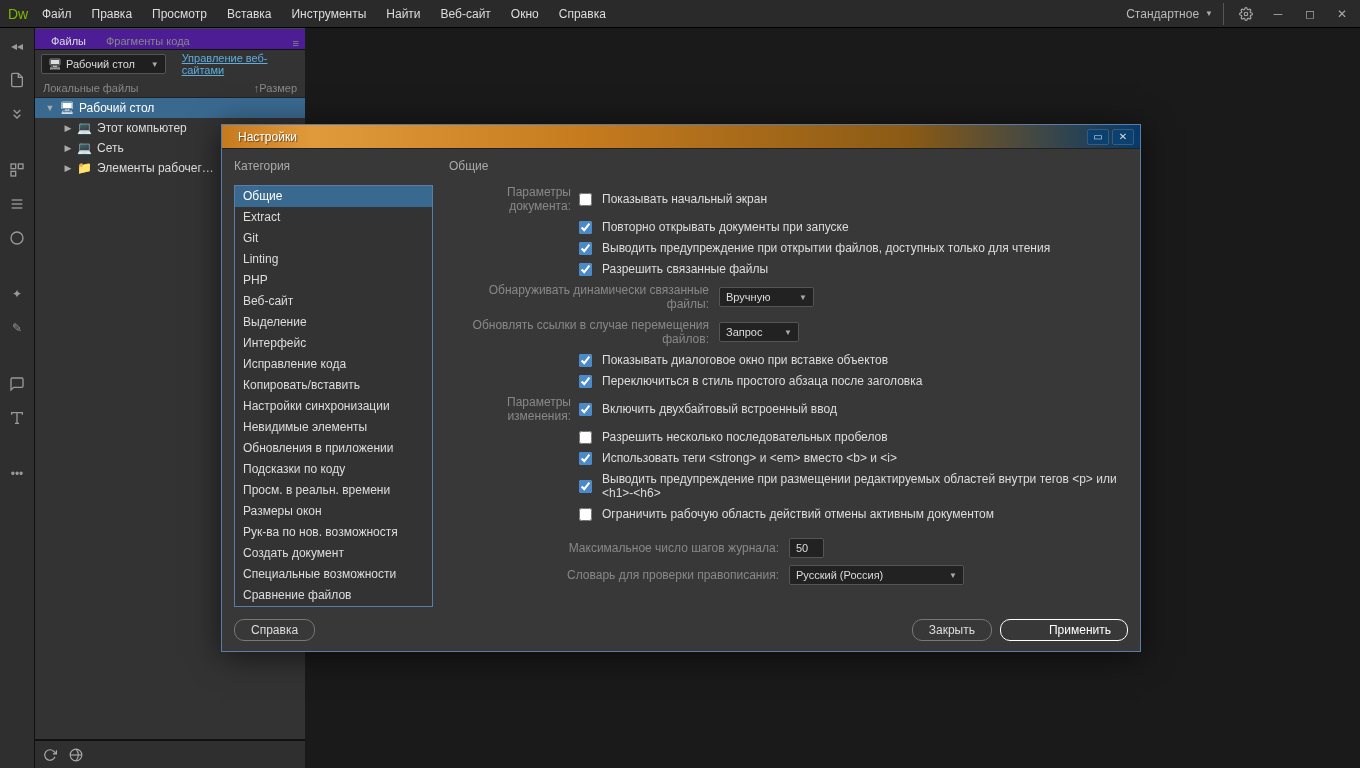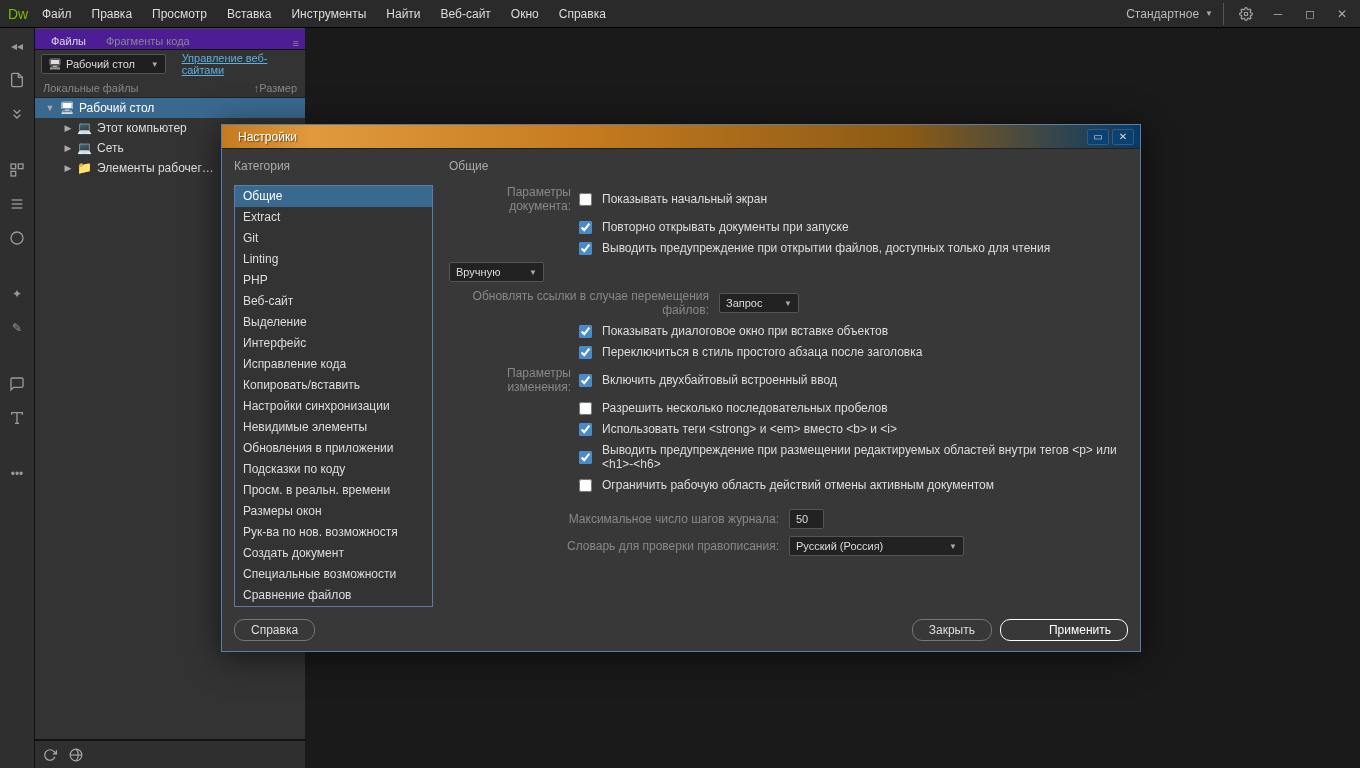--- a/index.html
+++ b/index.html
@@ -284,22 +284,29 @@
               <input type="checkbox" id="cb_reopen" checked="" style="">
               <span>Повторно открывать документы при запуске</span>
             </label>
           </div>
         <div class="form-row form-indent">
             <label class="cb">
               <input type="checkbox" id="cb_warn_ro" checked="" style="">
               <span>Выводить предупреждение при открытии файлов, доступных только для чтения</span>
             </label>
           </div>
+        <div class="form-row form-indent">
+            <label class="cb">
+              <input type="checkbox" id="cb_related" checked="" style="">
+              <span>Разрешить связанные файлы</span>
+            </label>
+          </div>
 
         <div class="sel-row">
+          <div class="sel-label">Обнаруживать динамически связанные файлы:</div>
           <div class="inline-select">
               <span>Вручную</span>
               <span class="chevron">▼</span>
             </div>
         </div>
         <div class="sel-row">
           <div class="sel-label">Обновлять ссылки в случае перемещения файлов:</div>
           <div class="inline-select" style="width:80px">
               <span>Запрос</span>
               <span class="chevron">▼</span>

